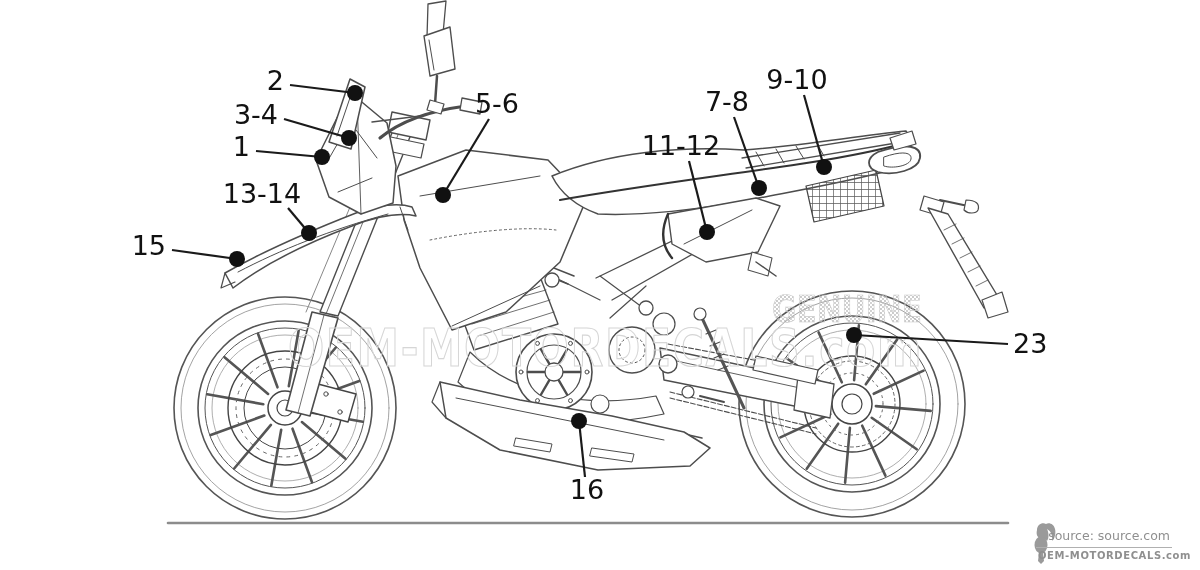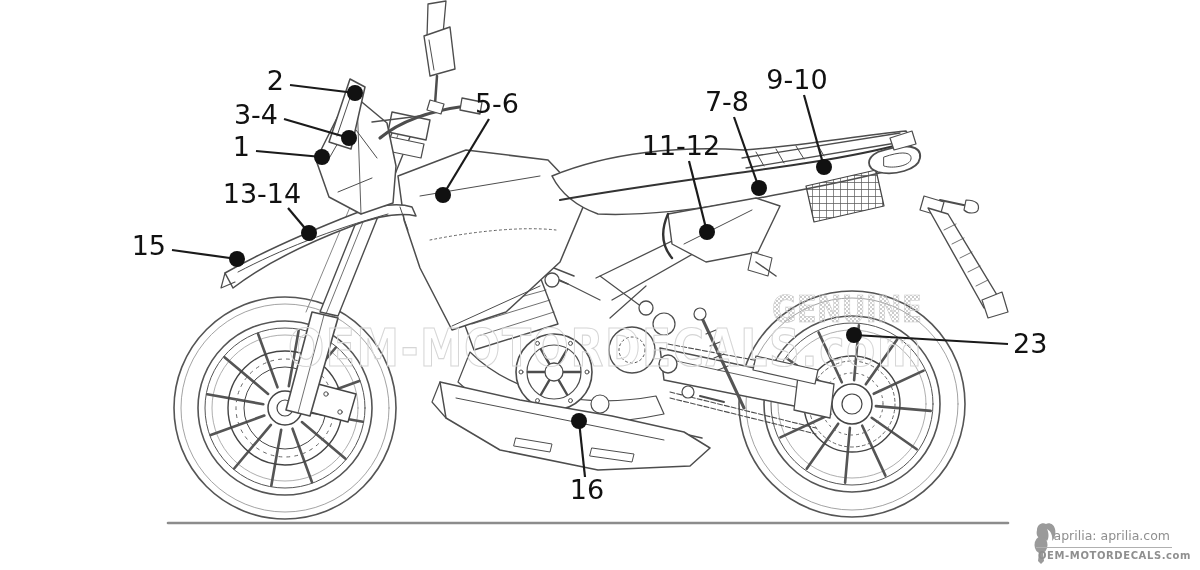--- a/index.html
+++ b/index.html
@@ -337,18 +337,18 @@
 </svg>
 
 <div class="footer">
   <svg width="28" height="48" viewBox="0 0 28 48">
     <g fill="#9a9a9a">
       <path d="M9,12 C9,7 14,4 18,6 c3,-2 8,0 9,5 c1,4 0,9 -3,12 c1,-5 -1,-10 -5,-12 c2,4 2,9 0,12 c-2,-2 -4,-3 -6,-3 C9,20 8,16 9,12 Z"></path>
       <ellipse cx="13" cy="27" rx="6.5" ry="8.5"></ellipse>
       <path d="M11,35 l4,0 1,8 -3,3 -3,-3 z"></path>
     </g>
   </svg>
-  <div class="src">aprilia: aprilia.com</div>
+  <div class="src">source: source.com</div>
   <div class="rule"></div>
   <div class="brand">OEM-MOTORDECALS.com</div>
 </div>
 
 </div>
 
 </body></html>

